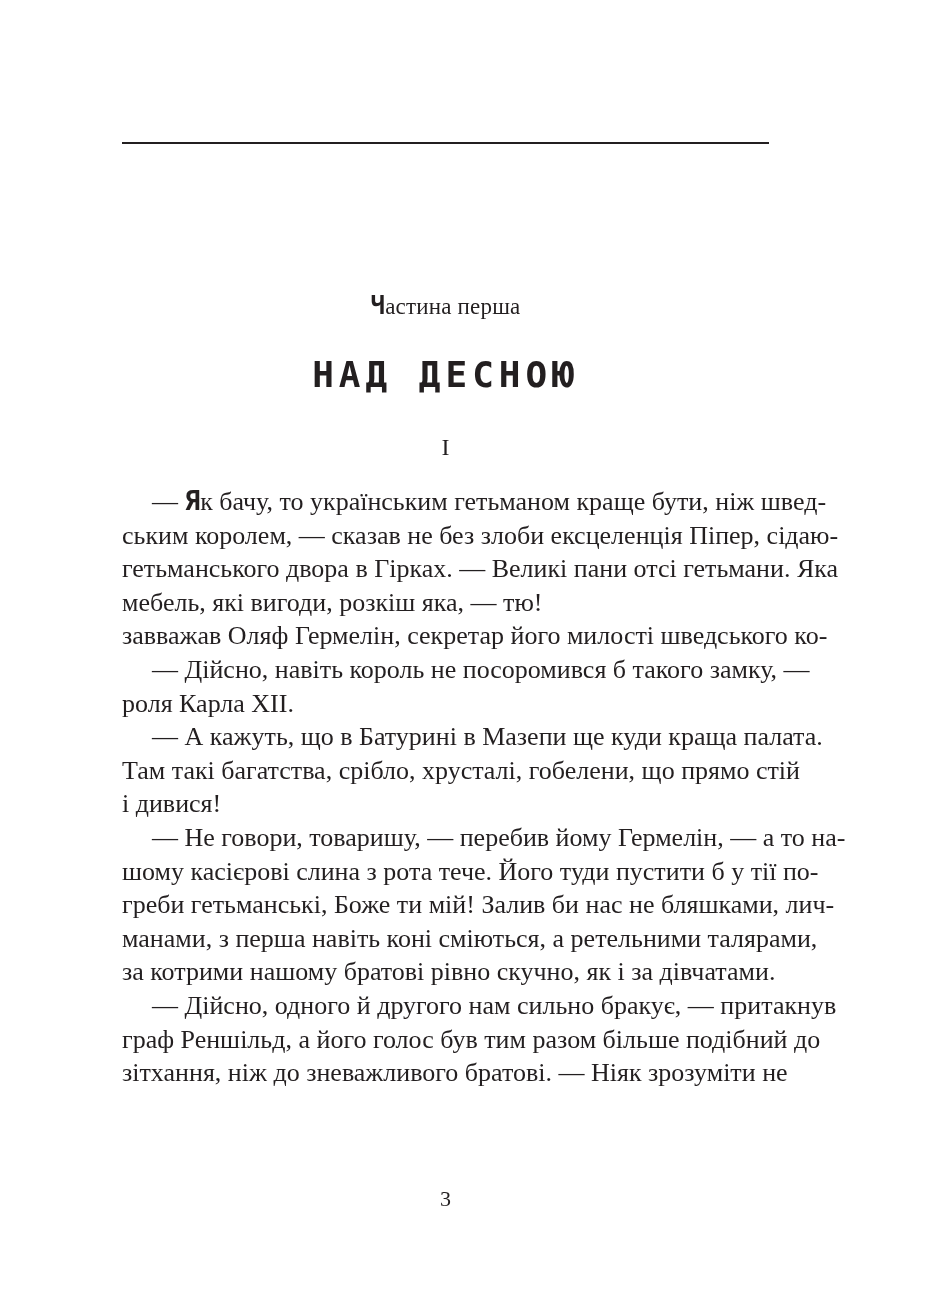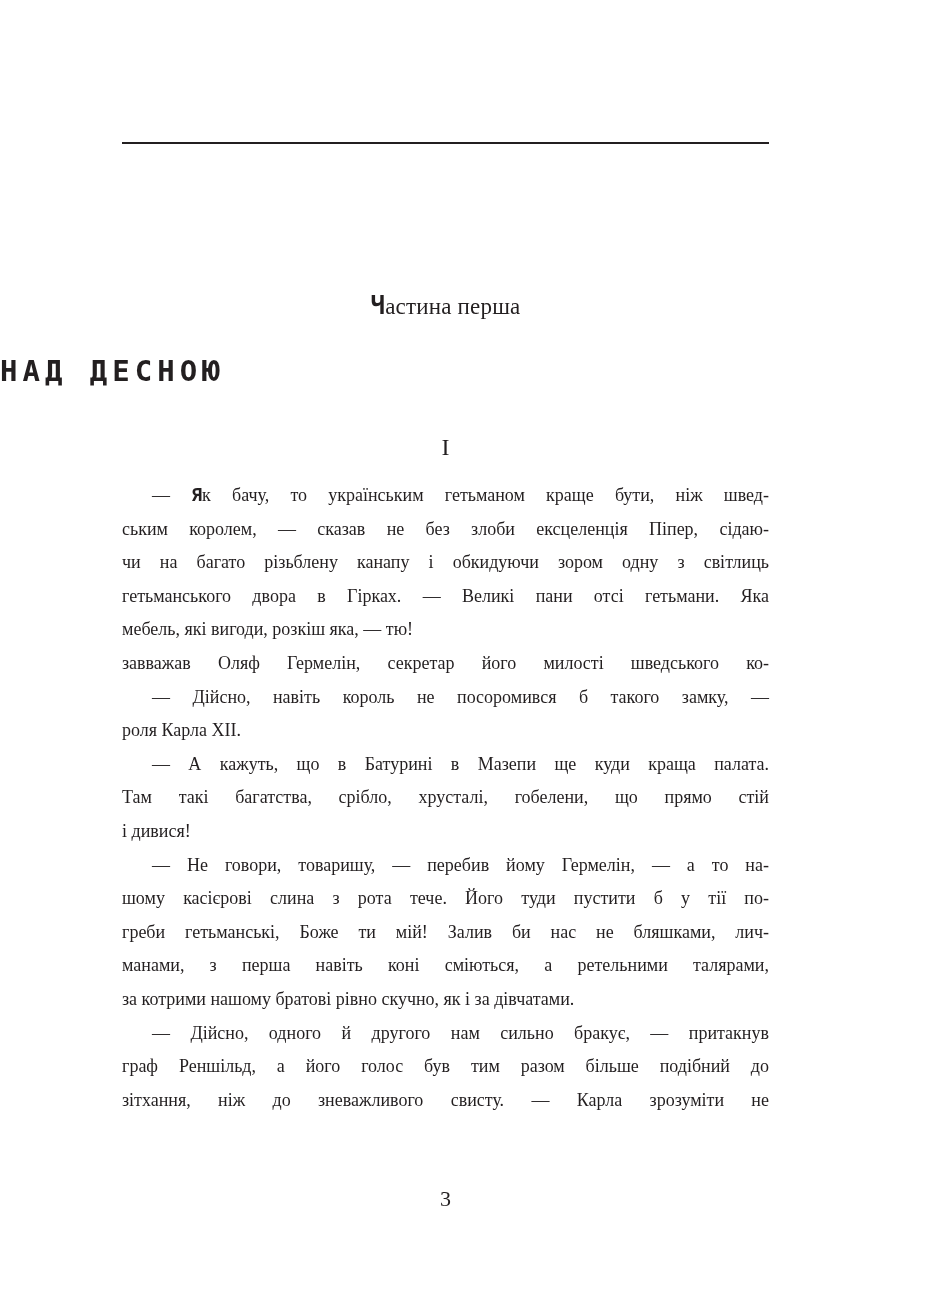--- a/index.html
+++ b/index.html
@@ -2,26 +2,26 @@
 <html><head>
 <meta charset="utf-8">
 <style>
   html, body { margin: 0; padding: 0; background: #ffffff; }
   body { width: 943px; height: 1312px; position: relative; overflow: hidden;
          font-family: "Liberation Serif", "DejaVu Serif", serif; color: #231f20; }
   .rule { position: absolute; left: 122px; top: 142px; width: 647px; height: 2px; background: #231f20; }
   .part-title { position: absolute; left: 0; width: 891px; top: 292px; text-align: center;
                 font-size: 23px; letter-spacing: 0.2px; }
   .part-title .dropcap { font-family: "DejaVu Sans Mono", monospace; font-weight: bold; font-size: 24px; }
-  .chapter-title { position: absolute; left: 0; width: 891px; top: 354px; 
-                   font-family: "DejaVu Sans Mono", monospace; font-weight: bold; font-size: 29px;
+  .chapter-title { position: absolute; left: 0; width: 891px; top: 354px; text-align: center;
+                   font-family: "DejaVu Sans Mono", monospace; font-weight: bold; font-size: 36px;
                    letter-spacing: 5px; }
   .section-num { position: absolute; left: 0; width: 891px; top: 434px; text-align: center; font-size: 24px; }
   .body-text { position: absolute; left: 122px; top: 480px; width: 647px; }
-  .line { display: block; height: 33.6px; line-height: 30px; font-size: 18px; white-space: nowrap;
+  .line { display: block; height: 33.6px; line-height: 43px; font-size: 26px; white-space: nowrap;
           text-align: justify; text-align-last: justify; transform-origin: left center; }
   .line.indent { padding-left: 30px; }
   .line.last { text-align-last: left; }
   .dropcap2 { font-family: "DejaVu Sans Mono", monospace; font-weight: bold; }
   .page-number { position: absolute; left: 0; width: 891px; top: 1186px; text-align: center; font-size: 22px; }
 </style>
 </head>
 <body>
 
 <div class="rule"></div>
@@ -32,21 +32,20 @@
 
 <div class="chapter-title">НАД ДЕСНОЮ</div>
 
 <div class="section-num">I</div>
 
 <div class="body-text">
 
   <div>
     <span class="line indent" style="width: 647px; box-sizing: border-box;"><span>— </span><span class="dropcap2">Я</span><span>к бачу, то українським гетьманом краще бути, ніж швед-</span></span>
     <span class="line" style="width: 647px; box-sizing: border-box;">ським королем, — сказав не без злоби ексцеленція Піпер, сідаю-</span>
-    <span class="line" style="width: 647px; box-sizing: border-box;">чи на багато різьблену канапу і обкидуючи зором одну з світлиць</span>
     <span class="line" style="width: 647px; box-sizing: border-box;">гетьманського двора в Гірках. — Великі пани отсі гетьмани. Яка</span>
     <span class="line last" style="width: 647px; box-sizing: border-box;">мебель, які вигоди, розкіш яка, — тю!</span>
   </div>
 
   <div>
     <span class="line" style="width: 647px; box-sizing: border-box;">завважав Оляф Гермелін, секретар його милості шведського ко-</span>
     <span class="line indent" style="width: 647px; box-sizing: border-box;">— Дійсно, навіть король не посоромився б такого замку, —</span>
     <span class="line last" style="width: 647px; box-sizing: border-box;">роля Карла XII.</span>
   </div>
 
@@ -61,17 +60,17 @@
     <span class="line indent" style="width: 647px; box-sizing: border-box;">— Не говори, товаришу, — перебив йому Гермелін, — а то на-</span>
     <span class="line" style="width: 647px; box-sizing: border-box;">шому касієрові слина з рота тече. Його туди пустити б у тії по-</span>
     <span class="line" style="width: 647px; box-sizing: border-box;">греби гетьманські, Боже ти мій! Залив би нас не бляшками, лич-</span>
     <span class="line" style="width: 647px; box-sizing: border-box;">манами, з перша навіть коні сміються, а ретельними талярами,</span>
     <span class="line last" style="width: 647px; box-sizing: border-box;">за котрими нашому братові рівно скучно, як і за дівчатами.</span>
   </div>
 
   <div>
     <span class="line indent" style="width: 647px; box-sizing: border-box;">— Дійсно, одного й другого нам сильно бракує, — притакнув</span>
     <span class="line" style="width: 647px; box-sizing: border-box;">граф Реншільд, а його голос був тим разом більше подібний до</span>
-    <span class="line" style="width: 647px; box-sizing: border-box;">зітхання, ніж до зневажливого свисту. — Карла зрозуміти не</span>
+    <span class="line" style="width: 647px; box-sizing: border-box;">зітхання, ніж до зневажливого братові. — Ніяк зрозуміти не</span>
   </div>
 </div>
 
 <div class="page-number">3</div>
 
 </body></html>

